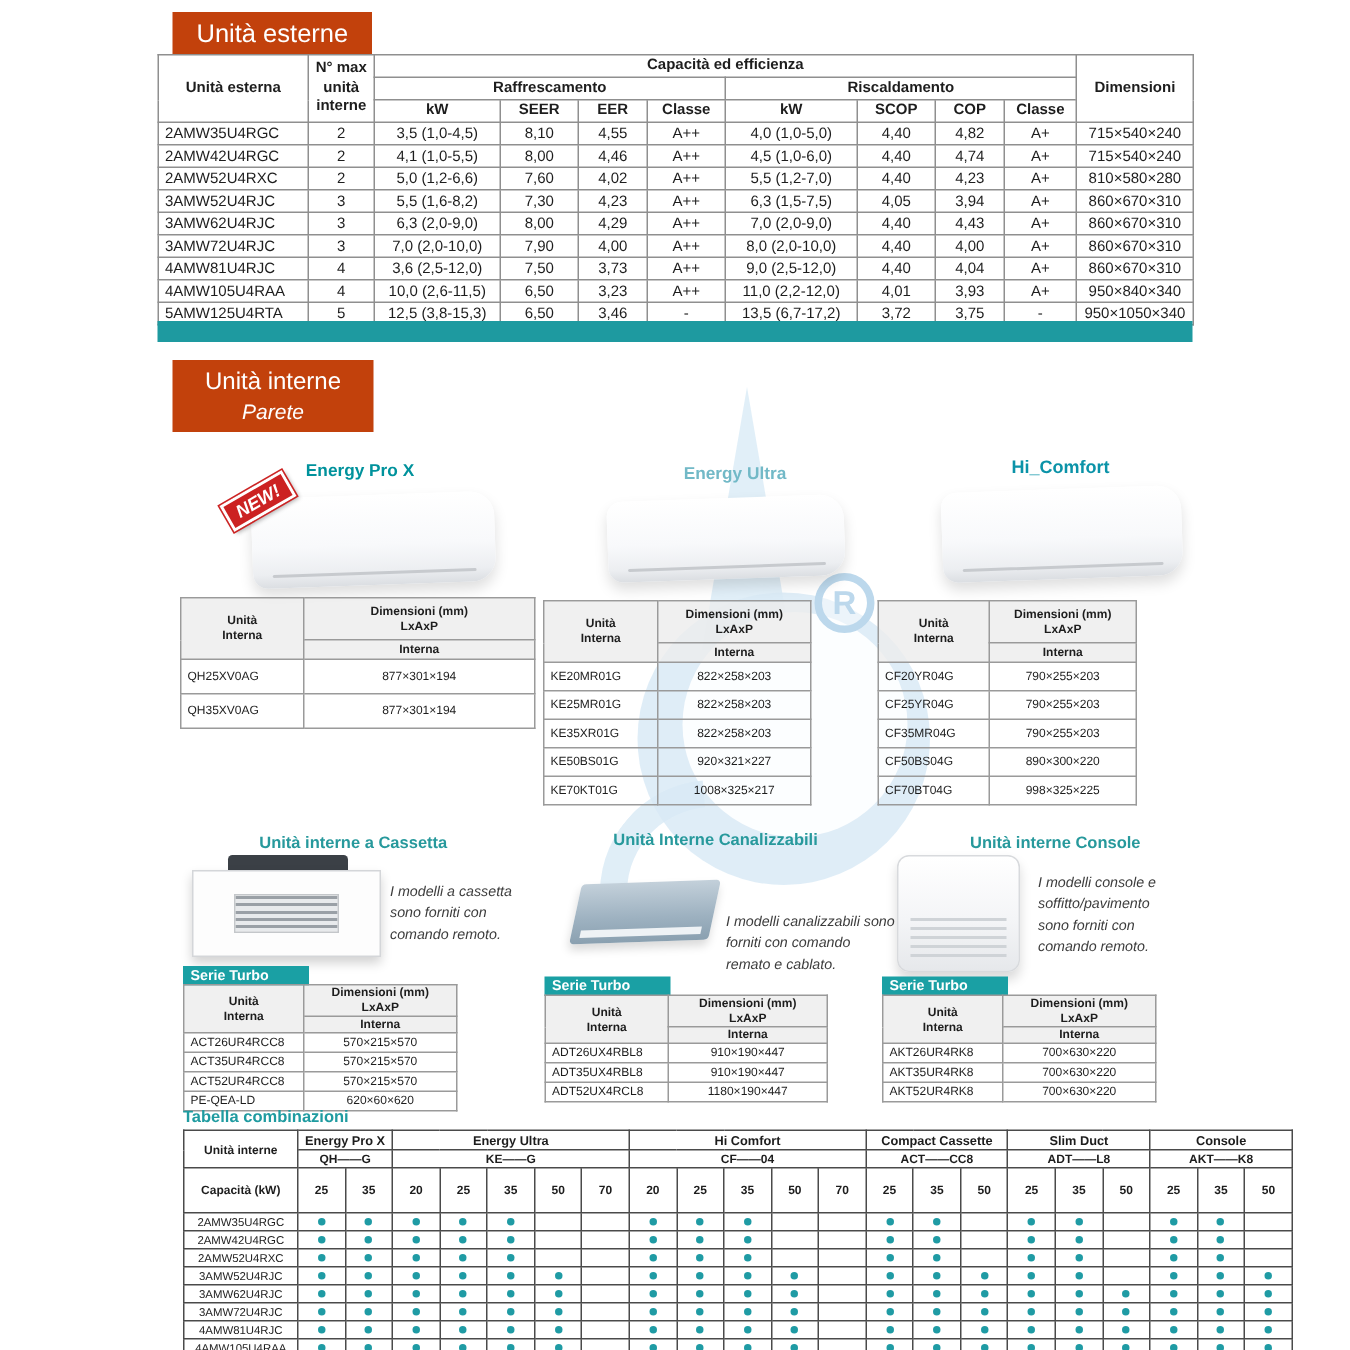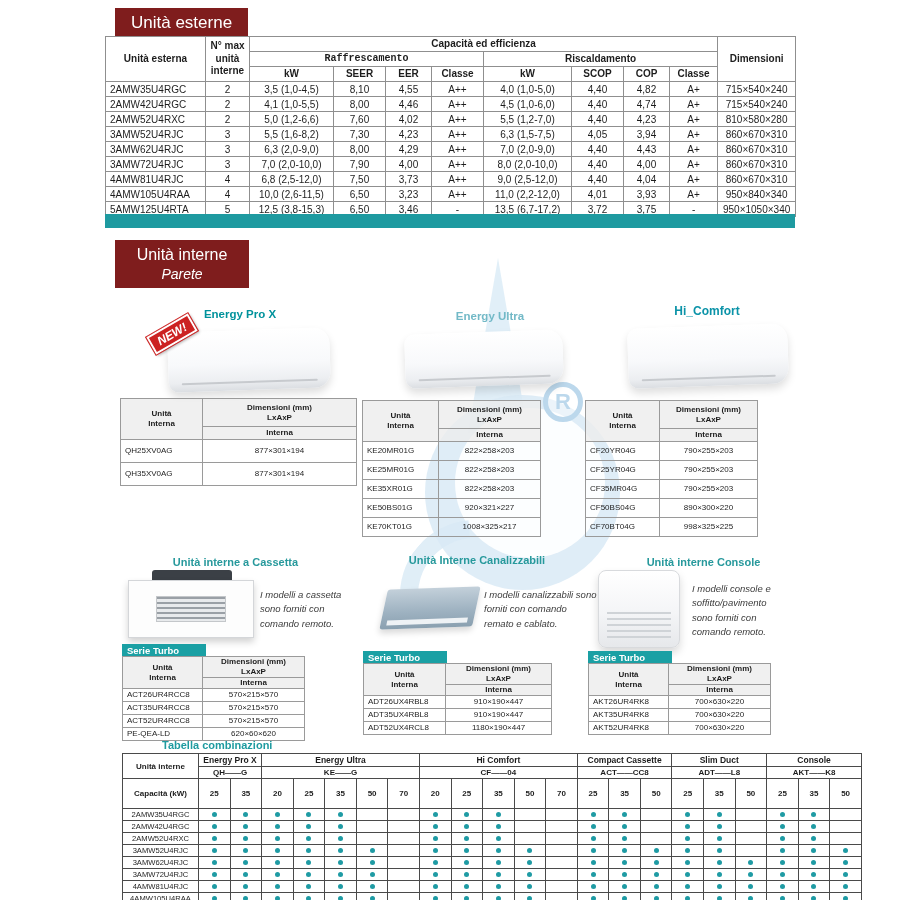--- a/index.html
+++ b/index.html
@@ -2,21 +2,21 @@
 <html><head>
 <meta charset="utf-8">
 <style>
   * { box-sizing: border-box; margin: 0; padding: 0; }
   html,body { width:900px; height:900px; background:#ffffff; overflow:hidden;
     font-family:"Liberation Sans", sans-serif; color:#1d1d1d; position:relative; }
 
   .abs { position:absolute; }
 
   
-  .teal-box { background:#7f1d1d; color:#fff; text-align:center; }
+  .teal-box { background:#c2410c; color:#fff; text-align:center; }
   #outdoor-title { left:115px; top:8px; padding:5px 16px; font-size:17px; }
   #indoor-title-box { left:115px; top:240px; padding:6px 14px; width:134px; }
   #indoor-title-box .l1 { font-size:16px; }
   #indoor-title-box .l2 { font-size:14px; font-style:italic; margin-top:2px; }
 
   
   .wm { position:absolute; z-index:0; }
   #wm-tri { left:468px; top:258px; width:0; height:0;
     border-left:30px solid transparent; border-right:30px solid transparent;
     border-bottom:175px solid #dcecf7; opacity:.85; }
@@ -129,21 +129,21 @@
   <thead>
     <tr>
       <th rowspan="3" style="white-space: pre-line;">Unità esterna</th>
       <th rowspan="3" style="white-space: pre-line;">N° max
 unità
 interne</th>
       <th colspan="8" style="white-space: pre-line;">Capacità ed efficienza</th>
       <th rowspan="3" style="white-space: pre-line;">Dimensioni</th>
     </tr>
     <tr>
-      <th colspan="4" style="white-space: pre-line; font-family: Liberation Mono, monospace;">Raffrescamento</th>
+      <th colspan="4" style="white-space: pre-line;">Raffrescamento</th>
       <th colspan="4" style="white-space: pre-line;">Riscaldamento</th>
     </tr>
     <tr>
         <th>kW</th>
         <th>SEER</th>
         <th>EER</th>
         <th>Classe</th>
         <th>kW</th>
         <th>SCOP</th>
         <th>COP</th>
@@ -225,21 +225,21 @@
         <td>A++</td>
         <td>8,0 (2,0-10,0)</td>
         <td>4,40</td>
         <td>4,00</td>
         <td>A+</td>
         <td>860×670×310</td>
       </tr>
       <tr>
         <td class="left">4AMW81U4RJC</td>
         <td>4</td>
-        <td>6,8 (2,5-12,0)</td>
+        <td>3,6 (2,5-12,0)</td>
         <td>7,50</td>
         <td>3,73</td>
         <td>A++</td>
         <td>9,0 (2,5-12,0)</td>
         <td>4,40</td>
         <td>4,04</td>
         <td>A+</td>
         <td>860×670×310</td>
       </tr>
       <tr>
@@ -435,21 +435,21 @@
       </tr>
       <tr>
         <td class="left">PE-QEA-LD</td>
         <td>620×60×620</td>
       </tr>
     </tbody>
 </table>
 
 <div class="abs content spec-title" style="left: 362px; top: 554px; width: 230px; white-space: pre-line;">Unità Interne Canalizzabili</div>
 <div class="abs content duct-img" style="left:384px;top:588px;width:92px;height:40px;"></div>
-<div class="abs content desc" style="left: 484px; top: 588px; width: 135px; white-space: pre-line;">I modelli canalizzabili sono
+<div class="abs content desc" style="left: 484px; top: 608px; width: 135px; white-space: pre-line;">I modelli canalizzabili sono
 forniti con comando
 remato e cablato.</div>
 <div class="abs content serie-bar" style="left: 363px; top: 651px; width: 84px; white-space: pre-line;">Serie Turbo</div>
 <table class="abs content mini-table rows-sm" style="left:363px;top:663px;width:188px;">
   <colgroup>
       <col style="width:82px">
       <col style="width:106px">
     </colgroup>
   <thead>
     <tr>
@@ -510,21 +510,21 @@
         <td class="left">AKT35UR4RK8</td>
         <td>700×630×220</td>
       </tr>
       <tr>
         <td class="left">AKT52UR4RK8</td>
         <td>700×630×220</td>
       </tr>
     </tbody>
 </table>
 
-<div class="abs content" id="combo-title" style="white-space: pre-line; margin-left: 40px;">Tabella combinazioni</div>
+<div class="abs content" id="combo-title" style="white-space: pre-line;">Tabella combinazioni</div>
 <table class="abs content" id="combo-table">
     <colgroup>
       <col style="width: 76px;">
       <col>
       <col>
       <col>
       <col>
       <col>
       <col>
       <col>

